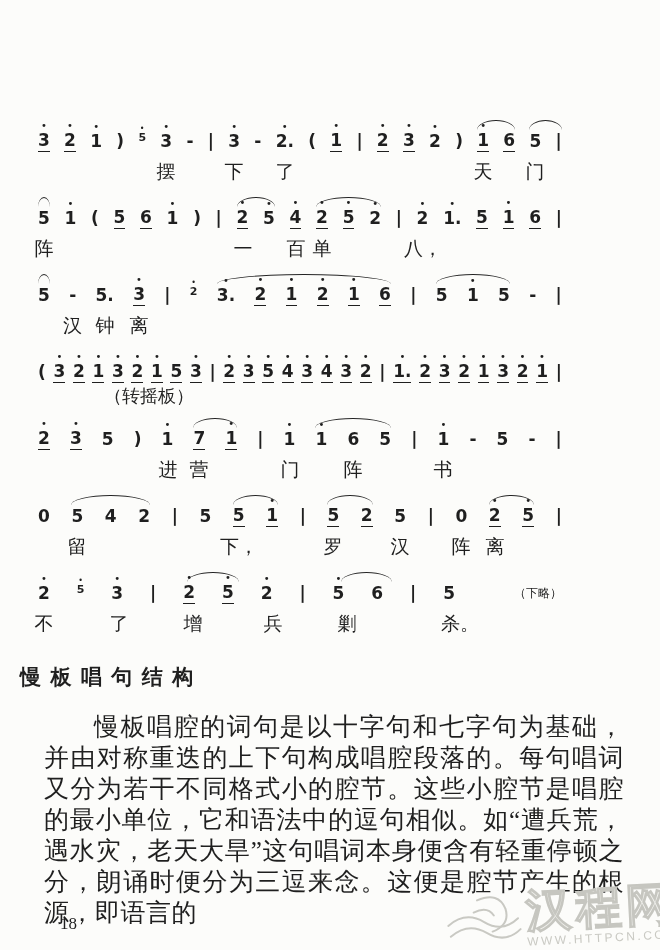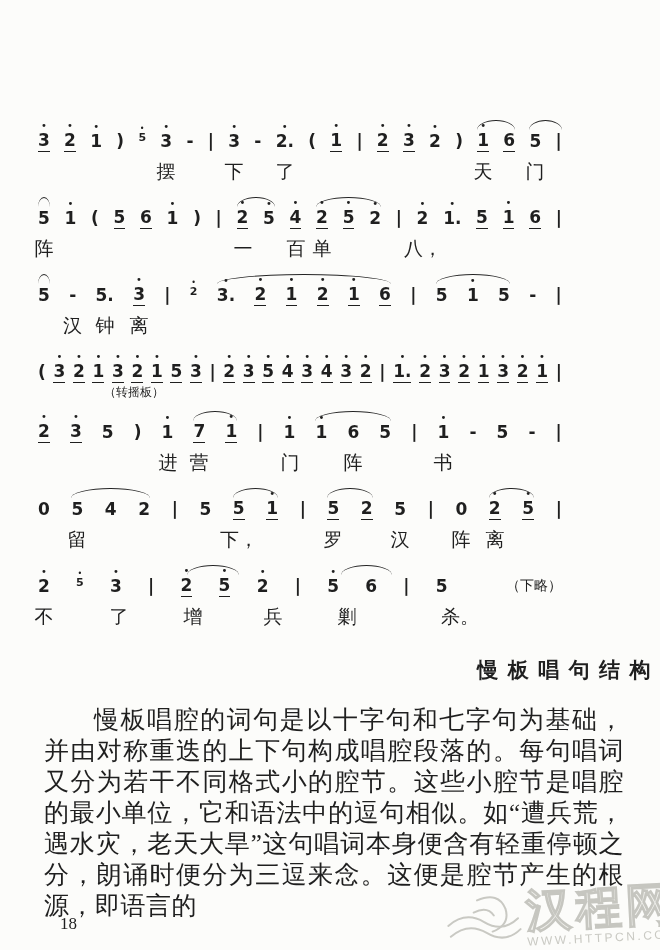--- a/index.html
+++ b/index.html
@@ -12,31 +12,31 @@
   .music-area{padding:122px 0 0 38px;}
   .music-line-block{margin-bottom:12px;}
   .notes-row{position:relative;display:flex;justify-content:space-between;align-items:flex-end;width:524px;}
   .note{display:flex;flex-direction:column;align-items:center;position:relative;}
   .oct{height:8px;font-size:10px;line-height:7px;font-family:"DejaVu Sans",sans-serif;}
   .num{font-family:"DejaVu Sans",sans-serif;font-weight:700;font-size:17px;line-height:21px;}
   .u1 .num{border-bottom:1.6px solid currentColor;padding-bottom:0px;}
   .grace{transform:translateY(-8px);}
   .grace .num{font-size:11px;line-height:12px;}
   .grace .oct{height:6px;font-size:8px;line-height:5px;}
-  .cjk .num{font-family:Liberation Mono, monospace;font-weight:400;font-size:14px;margin-left:32px;}
+  .cjk .num{font-family:Liberation Sans, sans-serif;font-weight:400;font-size:12px;margin-left:32px;}
   .arc{position:absolute;top:-2px;height:9px;border-top:1.8px solid #242424;
        border-radius:50% 50% 0 0 / 100% 100% 0 0;}
   .lyrics-row{position:relative;height:30px;margin-top:5px;width:524px;}
   .lyric{position:absolute;transform:translateX(-50%);font-size:19px;white-space:nowrap;top:2px;}
-  .anno{font-size:12px;color:#242424;}
+  .anno{font-size:18px;color:#242424;}
   .anno.below{margin:1px 0 0 66px;}
   .anno.above{margin:0 0 1px 148px;}
   
   .section-heading{
-    text-align:right;font-size:21px;font-weight:700;letter-spacing:0.45em;
+    text-align:left;font-size:21px;font-weight:700;letter-spacing:0.45em;
     margin:24px 0 20px 20px;
   }
   .body-paragraph{
     margin:0 36px 0 44px;font-size:25px;line-height:31px;
     text-align:justify;text-indent:2em;letter-spacing:0.5px;
   }
   
   .page-number{position:absolute;left:60px;bottom:16px;font-size:17px;}
   .watermark{
     position:absolute;right:-18px;bottom:2px;display:flex;align-items:center;

